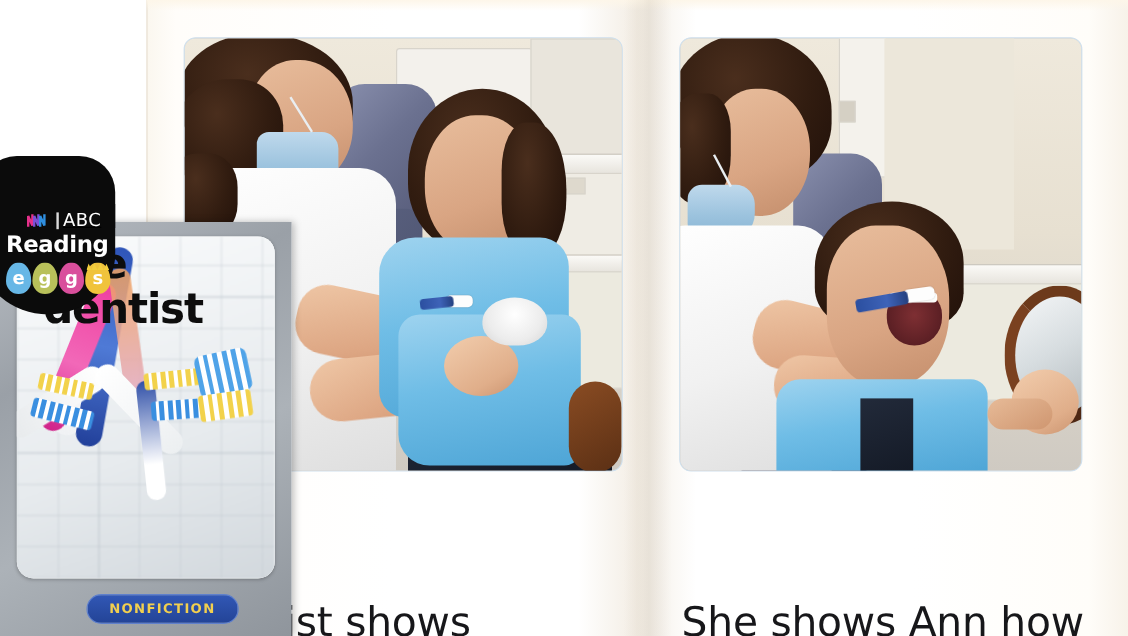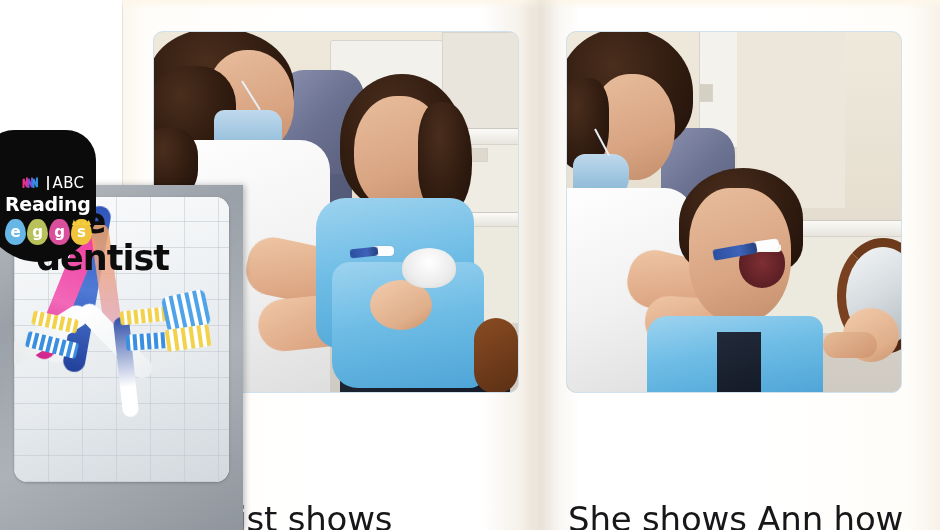--- a/index.html
+++ b/index.html
@@ -269,21 +269,21 @@
     content: "";
     position: absolute;
     left: 0; top: -40px;
     width: 112px; height: 60px;
     background: #0b0b0b;
     border-radius: 30px 30px 0 0;
   }
   .logo-row1 {
     position: absolute;
     left: 22px; top: 176px;
-    display: flex; gap: 4px;
+    display: flex; align-items: center; gap: 4px;
     z-index: 6;
     text-decoration: underline;
   }
   .abc-swirl { width: 21px; height: 13px; display: block; }
   .logo-divider { width: 1.5px; height: 14px; background: #ffffff; opacity: .85; }
   .abc-word {
     color: #ffffff;
     font-family: "DejaVu Sans", sans-serif;
     font-size: 15px;
     letter-spacing: .4px;
@@ -473,20 +473,21 @@
         <div class="bristle-pad" style="left:150px;top:96px;width:44px;height:36px;background:repeating-linear-gradient(90deg,#4fa3e8 0 4px,#ffffff 4px 8px);transform:rotate(-12deg);border-radius:6px;"></div>
         <div class="bristle-pad" style="left:152px;top:130px;width:44px;height:22px;background:repeating-linear-gradient(90deg,#f2d24b 0 4px,#ffffff 4px 8px);transform:rotate(-8deg);"></div>
       </div>
 
       <div class="cover-title">
         <div>The</div>
         <div>dentist</div>
       </div>
     </div>
 
+    <div class="nonfiction-pill">NONFICTION</div>
   </div>
 
   <div class="logo-blob"></div>
 
   <div class="logo-row1">
     <svg class="abc-swirl" viewBox="0 0 42 26">
       <path d="M3 24 L3 6 L10 22 L10 3" fill="none" stroke="#e5308a" stroke-width="4"></path>
       <path d="M13 24 L13 6 L20 22 L20 3" fill="none" stroke="#7b4fd6" stroke-width="4"></path>
       <path d="M23 24 L23 6 L30 22 L30 3" fill="none" stroke="#2f8fe0" stroke-width="4"></path>
     </svg>

